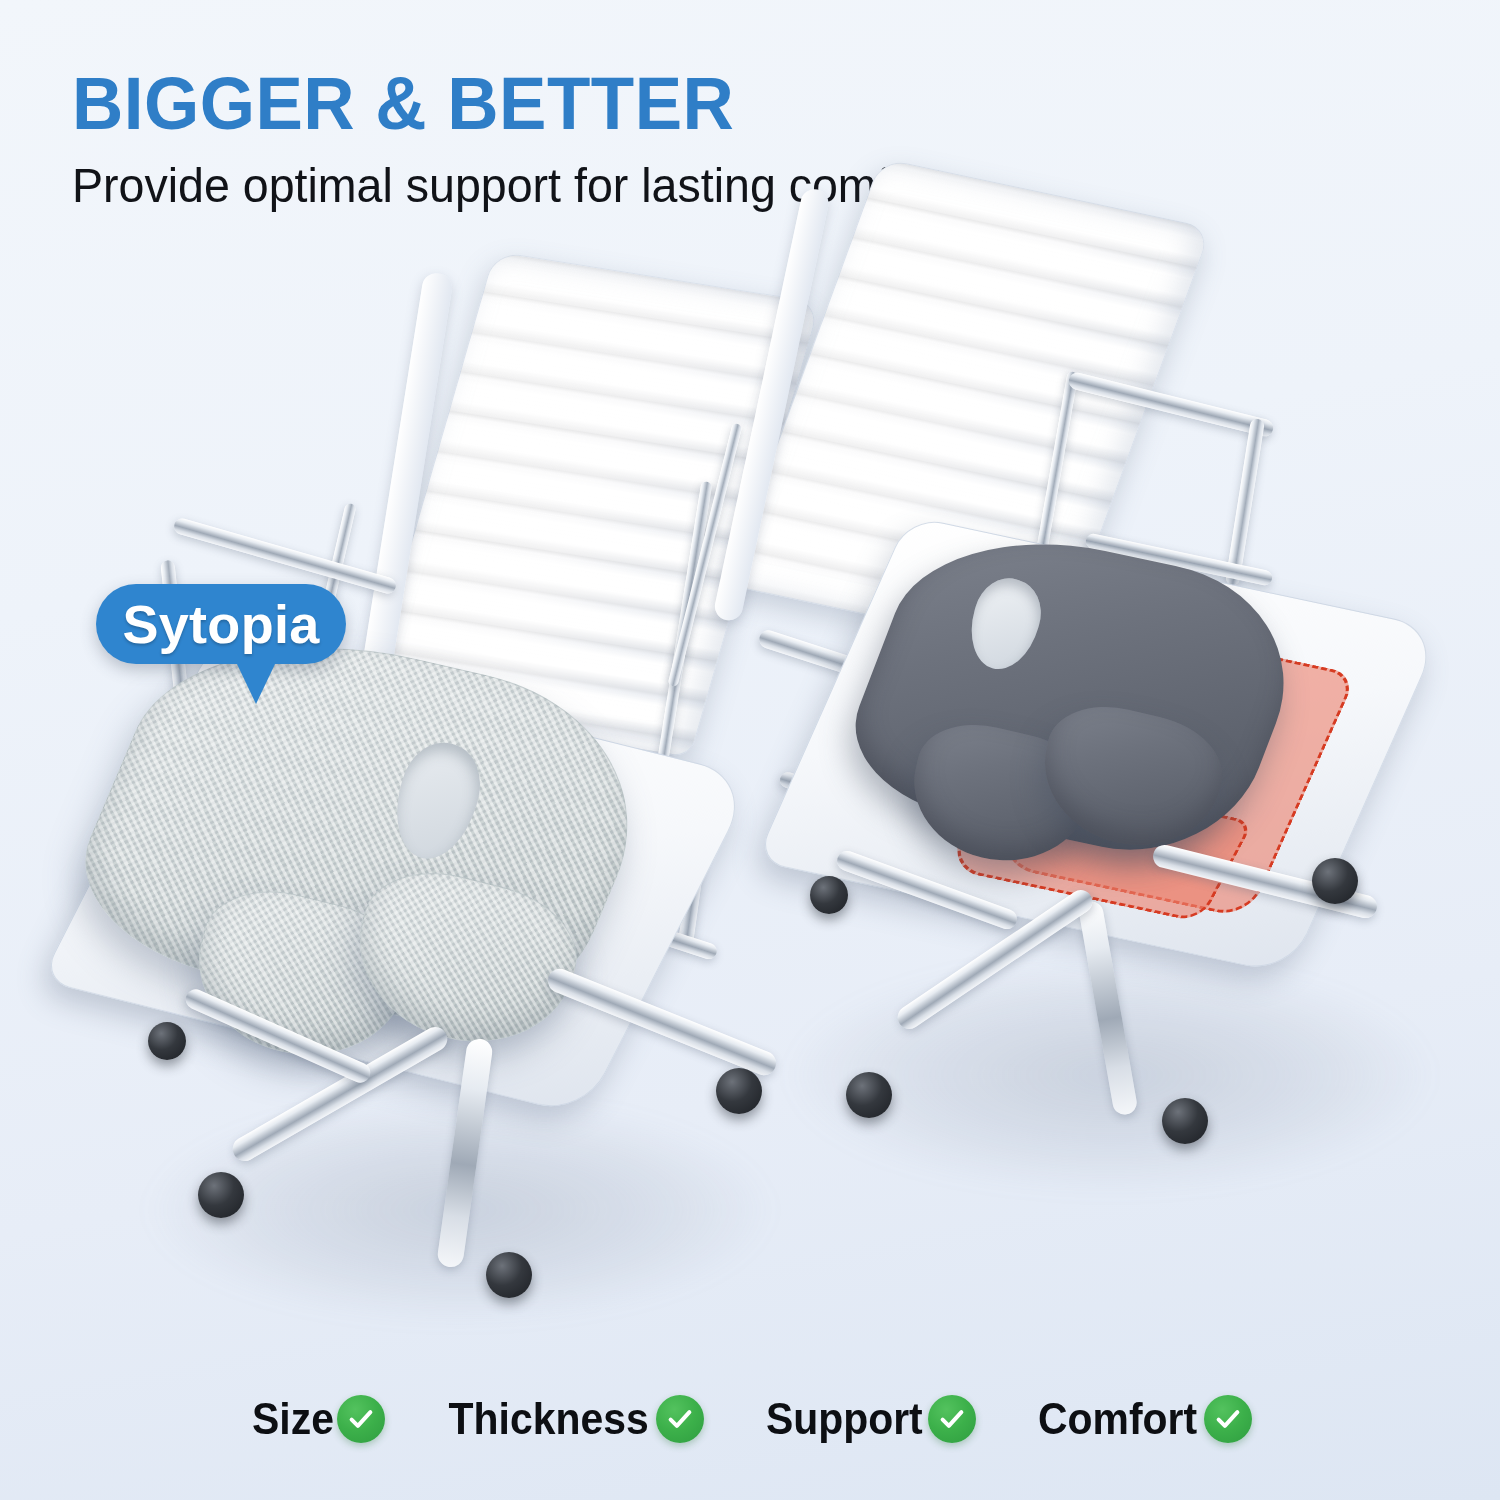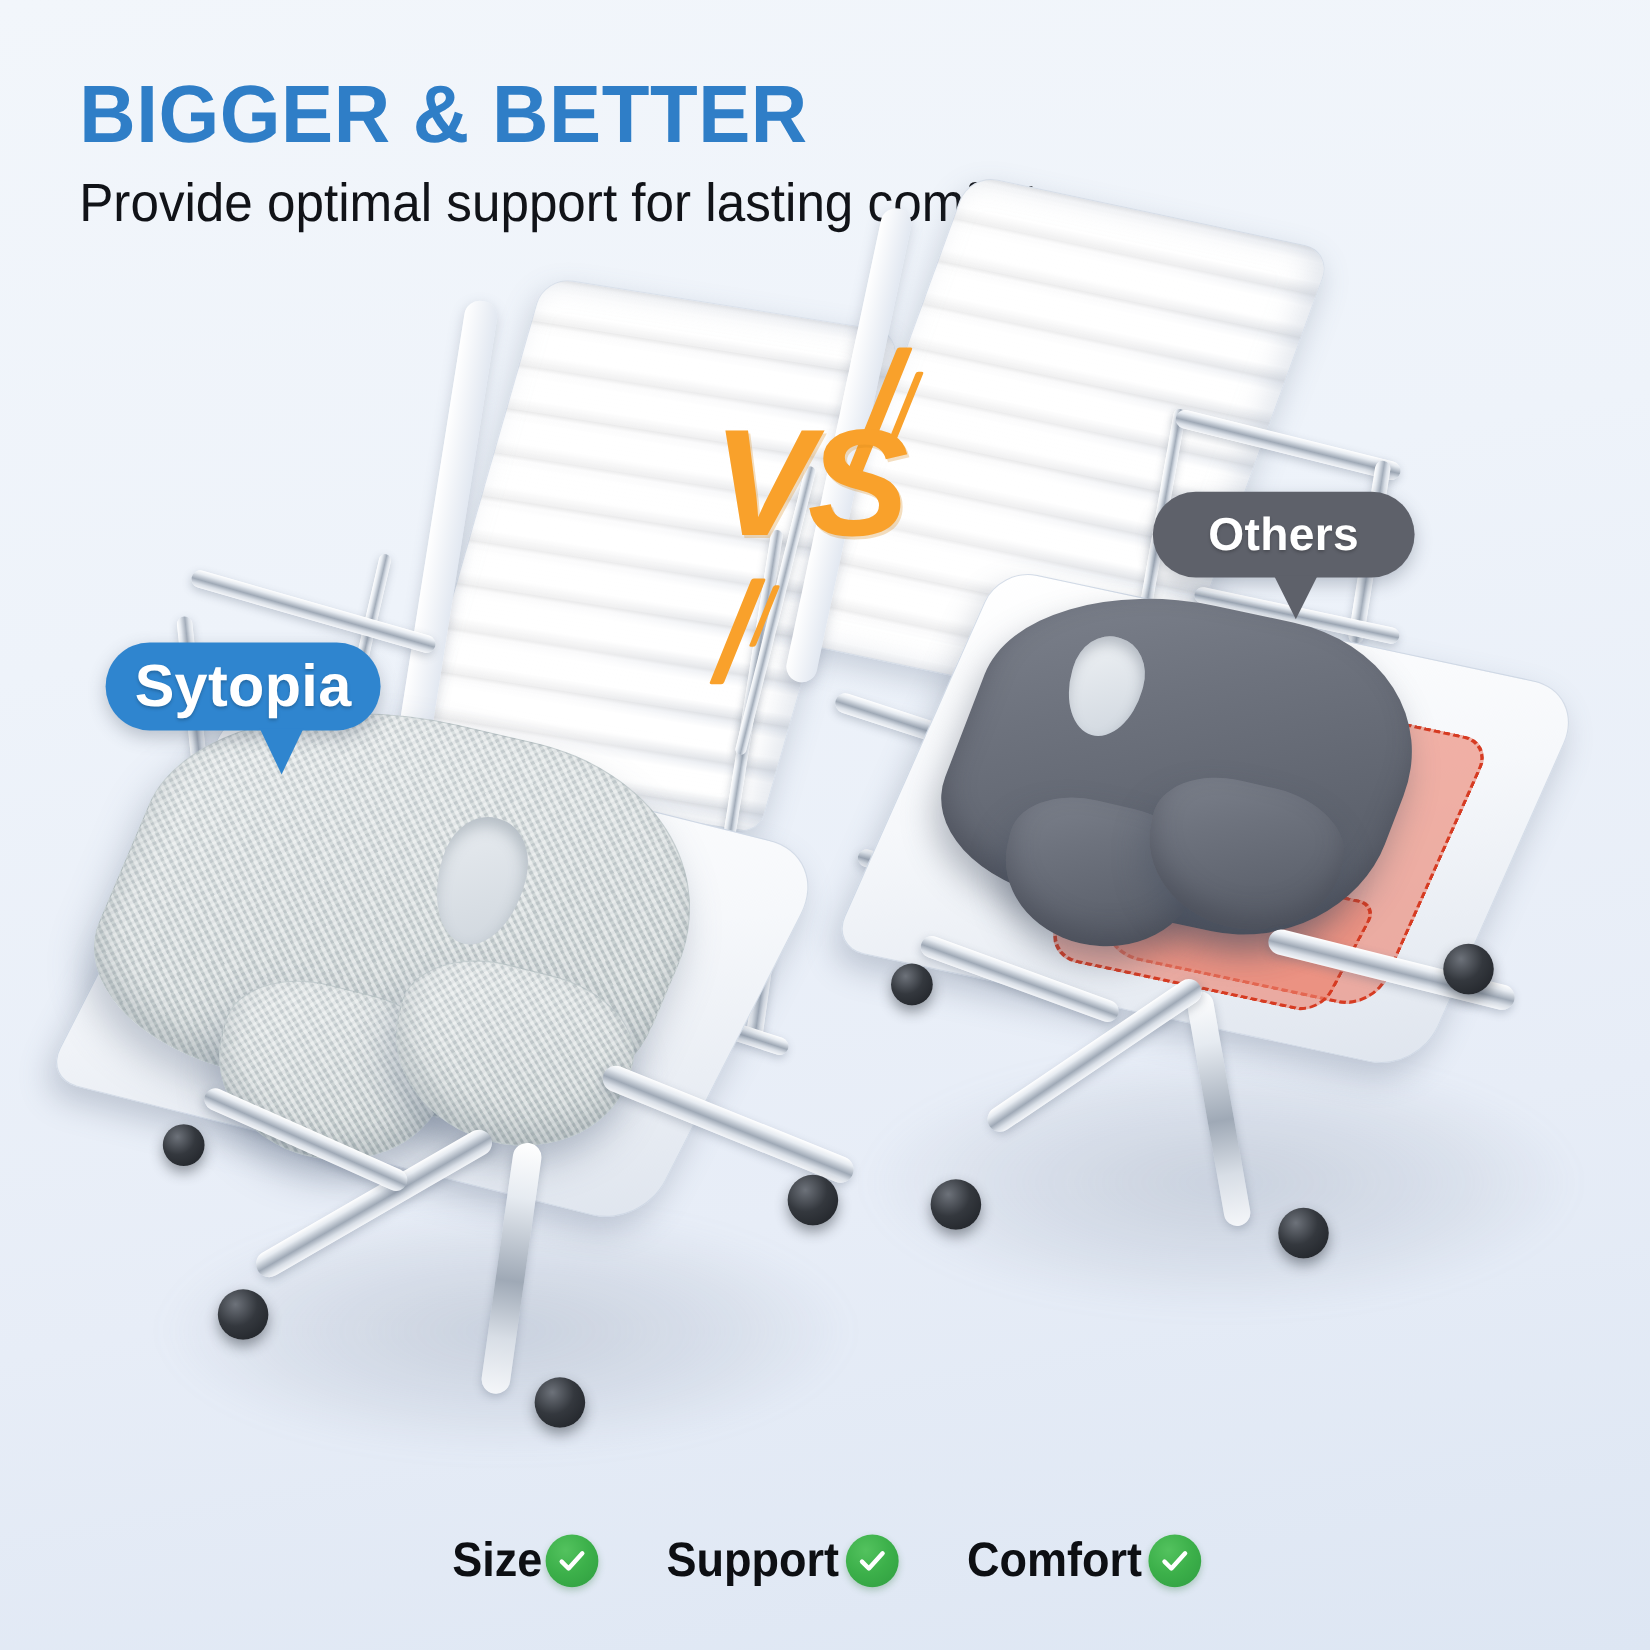--- a/index.html
+++ b/index.html
@@ -358,42 +358,39 @@
                 transform: rotate(-34deg);"></div>
     <div class="chrome" style="left:832px; top:880px; width:190px; height:20px;
                 transform: rotate(20deg);"></div>
 
     <div class="caster" style="left:1162px; top:1098px;"></div>
     <div class="caster" style="left:1312px; top:858px;"></div>
     <div class="caster" style="left:846px; top:1072px;"></div>
     <div class="caster small" style="left:810px; top:876px;"></div>
   </div>
 
-  <div class="vs-wrap">
-    <div class="bolt bolt-a"></div>
-    <div class="bolt bolt-b"></div>
-    <div class="bolt bolt-c"></div>
-    <div class="bolt bolt-d"></div>
-    <div class="vs-text">VS</div>
-  </div>
 
   <div class="bubble" id="bubble-sytopia">
     <span>Sytopia</span>
     <span class="tail"></span>
   </div>
 
-  <div class="bubble" id="bubble-others">
-    <span>Others</span>
-    <span class="tail"></span>
-  </div>
 </div>
 
 <div class="features" id="features-row">
     <div class="feature">
       <span class="feature-label">Size</span>
+      <span class="check">
+        <svg viewBox="0 0 24 24" aria-hidden="true">
+          <path d="M4.5 12.5 L9.5 17.5 L19.5 6.5" fill="none" stroke="#ffffff" stroke-width="3.2" stroke-linecap="round" stroke-linejoin="round"></path>
+        </svg>
+      </span>
+    </div>
+    <div class="feature">
+      <span class="feature-label">Thickness</span>
       <span class="check">
         <svg viewBox="0 0 24 24" aria-hidden="true">
           <path d="M4.5 12.5 L9.5 17.5 L19.5 6.5" fill="none" stroke="#ffffff" stroke-width="3.2" stroke-linecap="round" stroke-linejoin="round"></path>
         </svg>
       </span>
     </div>
     <div class="feature">
       <span class="feature-label">Support</span>
       <span class="check">
         <svg viewBox="0 0 24 24" aria-hidden="true">

